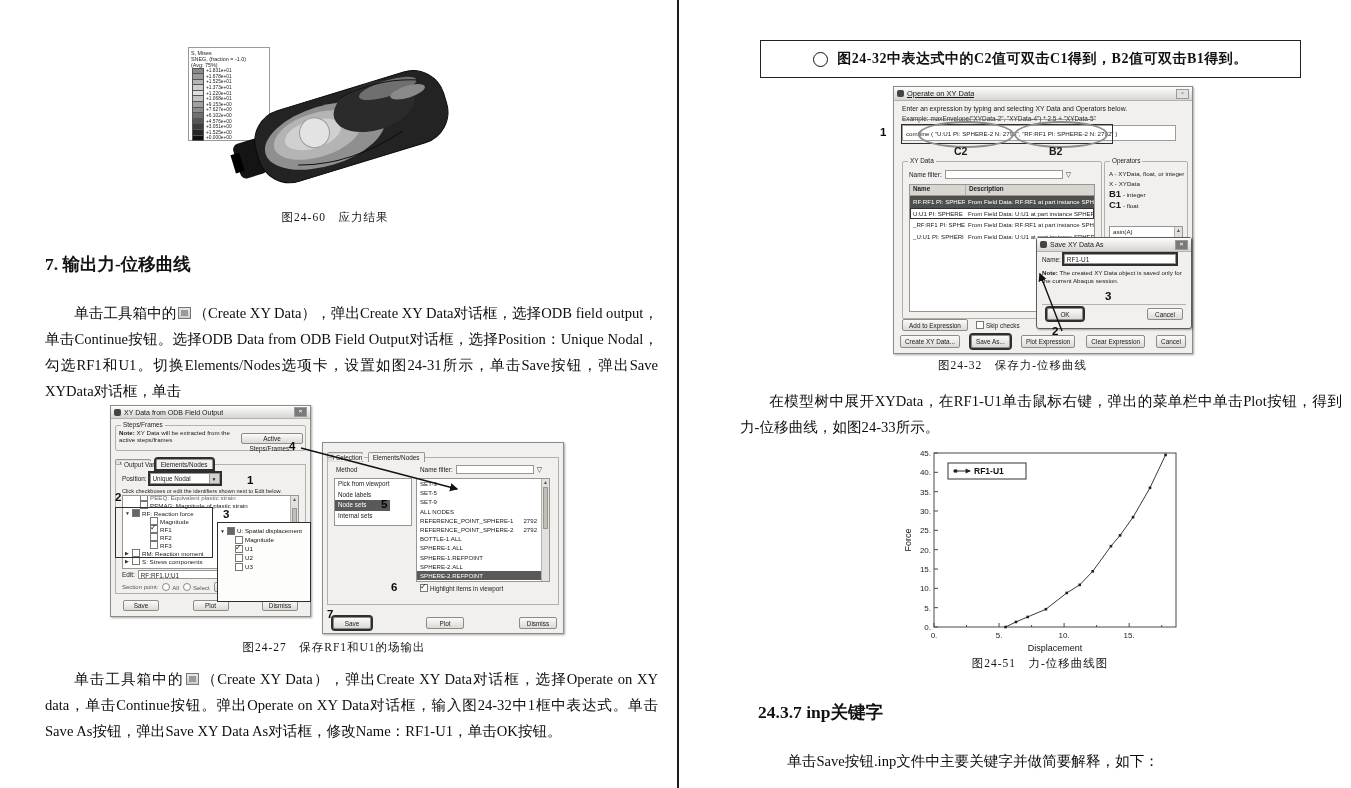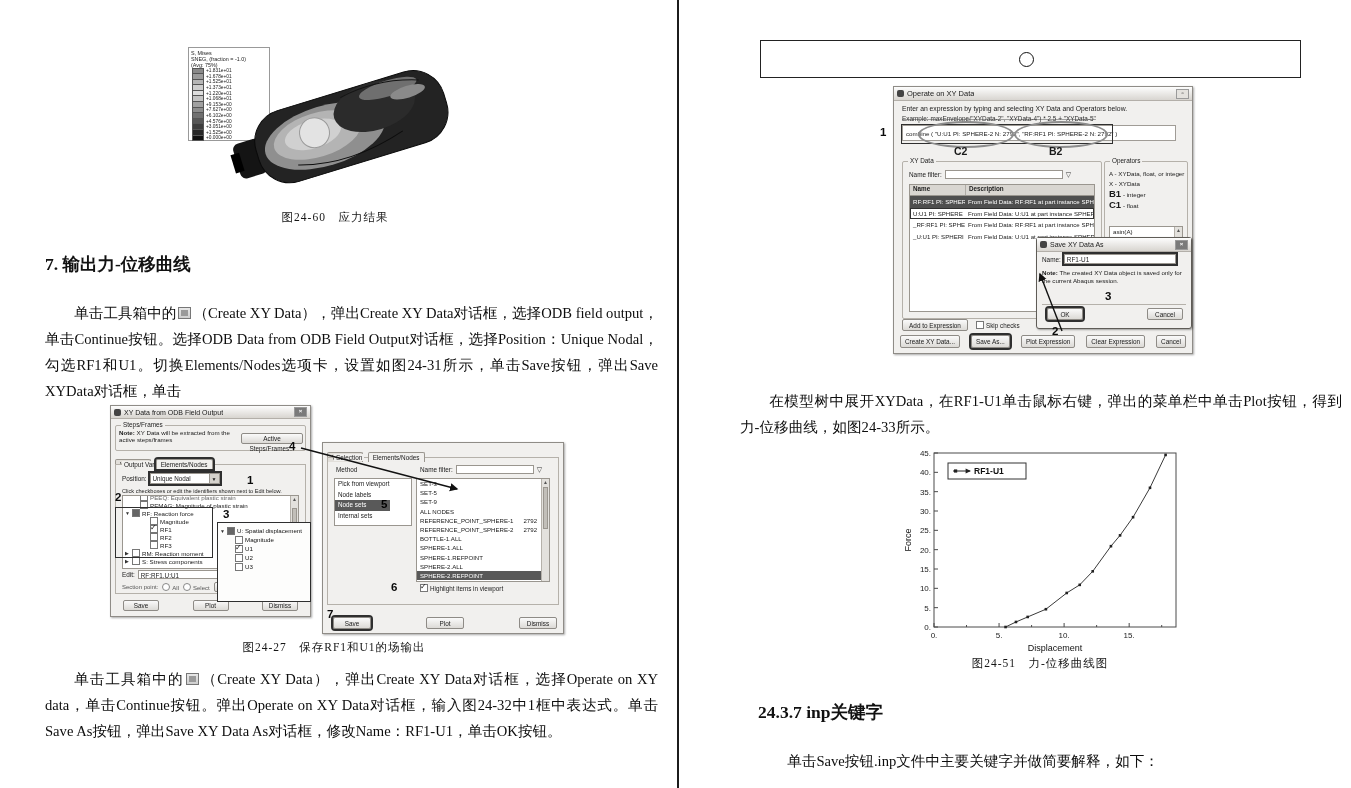--- a/index.html
+++ b/index.html
@@ -531,27 +531,28 @@
 
     <div class="abs caption" style="left:95px;top:640px;width:478px;">图24-27　保存RF1和U1的场输出</div>
 
     <div class="abs body-par" style="left:45px;top:666px;width:613px;"><span>单击工具箱中的</span><span class="tool-icon"></span><span>（Create XY Data），弹出Create XY Data对话框，选择Operate on XY data，单击Continue按钮。弹出Operate on XY Data对话框，输入图24-32中1框中表达式。单击Save As按钮，弹出Save XY Data As对话框，修改Name：RF1-U1，单击OK按钮。</span></div>
   </div>
 
   <div>
 
     <div id="callout" class="abs">
       <span class="ring"></span>
+      <span class="ctext">图24-32中表达式中的C2值可双击C1得到，B2值可双击B1得到。</span>
     </div>
 
     <div id="fig2432" class="abs">
       <div id="dlg-op" class="dlg">
         <div class="tbar">
           <span class="app"></span>
-          <span class="ttl" style="font-size:7.5px;">Operate on XY Data</span>
+          <span class="ttl" style="font-size:7.5px;text-decoration:underline;">Operate on XY Data</span>
           <span class="win">▫</span>
         </div>
         <div id="op-instr">Enter an expression by typing and selecting XY Data and Operators below.</div>
         <div id="op-example">Example: maxEnvelope("XYData-2", "XYData-4") * 2.5 + "XYData-5"</div>
         <div id="expr-field">combine ( "U:U1 PI: SPHERE-2 N: 2792", "RF:RF1 PI: SPHERE-2 N: 2792" )</div>
         <div id="expr-annbox"></div>
         <div id="oval-c2" class="oval"></div>
         <div id="oval-b2" class="oval"></div>
         <div class="oval-lab" style="left:60px;top:58px;">C2</div>
         <div class="oval-lab" style="left:155px;top:58px;">B2</div>
@@ -666,20 +667,21 @@
           <defs>
             <marker id="ah2" markerWidth="7" markerHeight="7" refX="5" refY="3" orient="auto">
               <polygon points="0,0 6,3 0,6" fill="#111"></polygon>
             </marker>
           </defs>
           <line x1="168" y1="244" x2="146" y2="187" stroke="#111" stroke-width="1.4" marker-end="url(#ah2)"></line>
         </svg>
       </div>
 
       <div class="ann" style="left:60px;top:44px;">1</div>
+      <div class="abs caption" style="left:0;top:276px;width:385px;">图24-32　保存力-位移曲线</div>
     </div>
 
     <div class="abs body-par" style="left:740px;top:388px;width:602px;">在模型树中展开XYData，在RF1-U1单击鼠标右键，弹出的菜单栏中单击Plot按钮，得到力-位移曲线，如图24-33所示。</div>
 
     <div id="chartwrap" class="abs">
       <svg id="fd-chart" width="290" height="218">
           <rect x="34" y="10" width="242" height="174" fill="#fff" stroke="#4a4a4a" stroke-width="1"></rect>
           <line x1="34" y1="184" x2="34" y2="180" stroke="#4a4a4a"></line>
           <text x="34" y="195" text-anchor="middle" class="tick">0.</text>
           <line x1="99.05376344086021" y1="184" x2="99.05376344086021" y2="180" stroke="#4a4a4a"></line>

